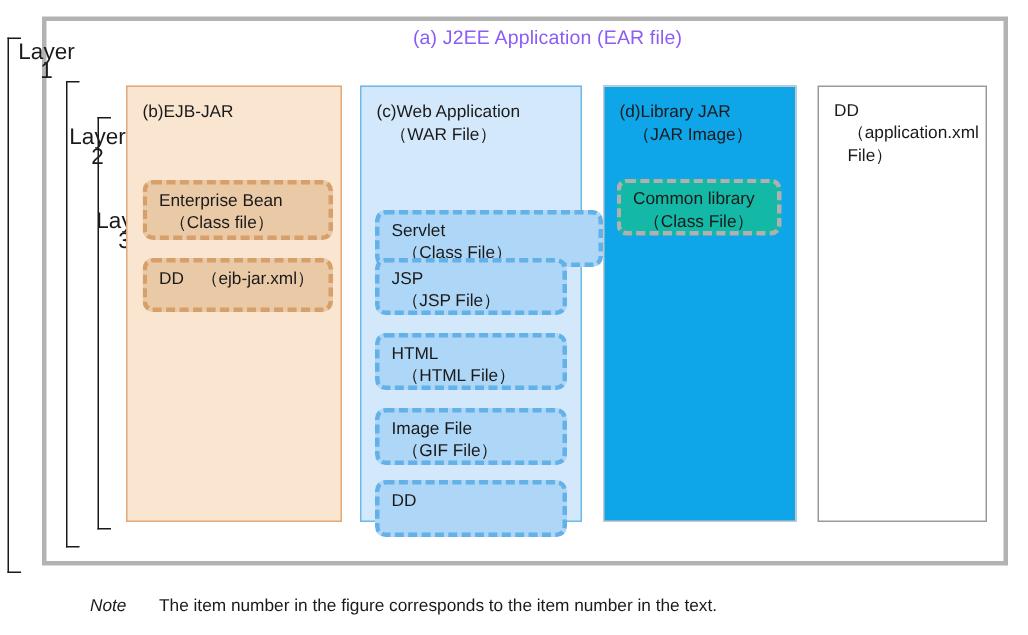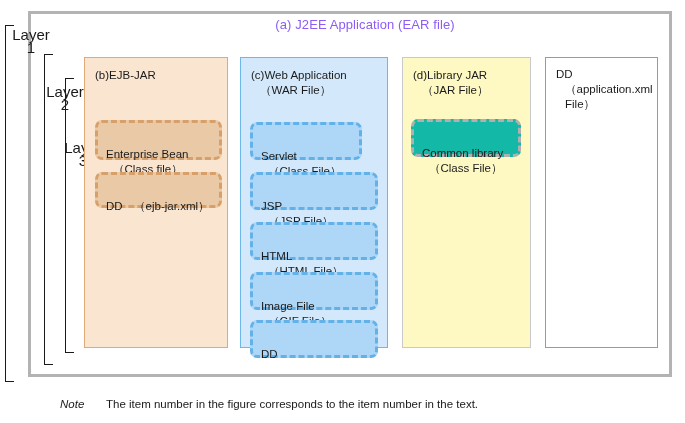--- a/index.html
+++ b/index.html
@@ -49,44 +49,44 @@
     position:absolute;left:10px;top:10px;right:6px;
     font-size:11.5px;line-height:15px;color:#1a1a1a;
   }
   .module .hd .sub{display:block;padding-left:9px;}
 
   .mod-ejb{left:84px;top:57px;width:144px;height:291px;
            background:#fae5d0;border-color:#e0a976;}
   .mod-web{left:240px;top:57px;width:148px;height:291px;
            background:#d3e9fb;border-color:#6cb8ea;}
   .mod-lib{left:402px;top:57px;width:129px;height:291px;
-           background:#fef9c3;border-color:#c9c9c9;}
+           background:#0ea5e9;border-color:#c9c9c9;}
   .mod-dd {left:545px;top:57px;width:113px;height:291px;
            background:#ffffff;border-color:#9a9a9a;}
   .mod-dd .hd{top:9px;}
 
   
   .artifact{
     position:absolute;box-sizing:border-box;
     border:3px dashed;border-radius:7px;
     font-size:11.5px;line-height:15px;color:#1a1a1a;
-    padding:24px 0 0 8px;
+    padding:4px 0 0 8px;
   }
   .artifact .sub{display:block;padding-left:7px;}
   .artifact.ejb{background:#eac9a6;border-color:#d79f6a;}
   .artifact.web{background:#aed6f7;border-color:#62b1e8;}
   .artifact.lib{background:#14b8a6;border-color:#b0b0b0;}
 
   
   .a-ejb-1{left:95px;top:120px;width:127px;height:40px;}
   .a-ejb-2{left:95px;top:172px;width:127px;height:36px;}
   .a-ejb-2 .one-line{display:block;}
 
   
-  .a-web-1{left:250px;top:122px;width:112px;height:38px;}
+  .a-web-1{left:250px;top:140px;width:152px;height:38px;}
   .a-web-2{left:250px;top:172px;width:128px;height:38px;}
   .a-web-3{left:250px;top:222px;width:128px;height:38px;}
   .a-web-4{left:250px;top:272px;width:128px;height:38px;}
   .a-web-5{left:250px;top:320px;width:128px;height:38px;}
 
   
   .a-lib-1{left:411px;top:119px;width:110px;height:38px;}
 
   
   .note{
@@ -156,21 +156,21 @@
     <span>Image File</span>
     <span class="sub">（GIF File）</span>
   </div>
   <div class="artifact web a-web-5">
     <span>DD</span>
   </div>
 
   <div class="module mod-lib">
     <div class="hd">
       <span>(d)Library JAR</span>
-      <span class="sub">（JAR File）</span>
+      <span class="sub">（JAR Image）</span>
     </div>
   </div>
   <div class="artifact lib a-lib-1">
     <span>Common library</span>
     <span class="sub">（Class File）</span>
   </div>
 
   <div class="module mod-dd">
     <div class="hd">
       <span>DD</span>

